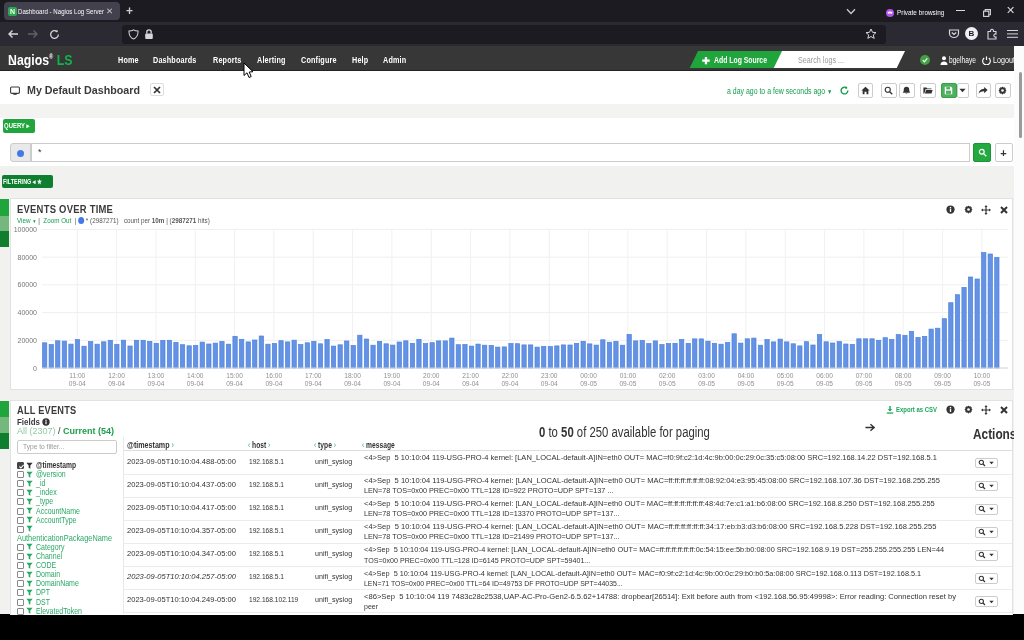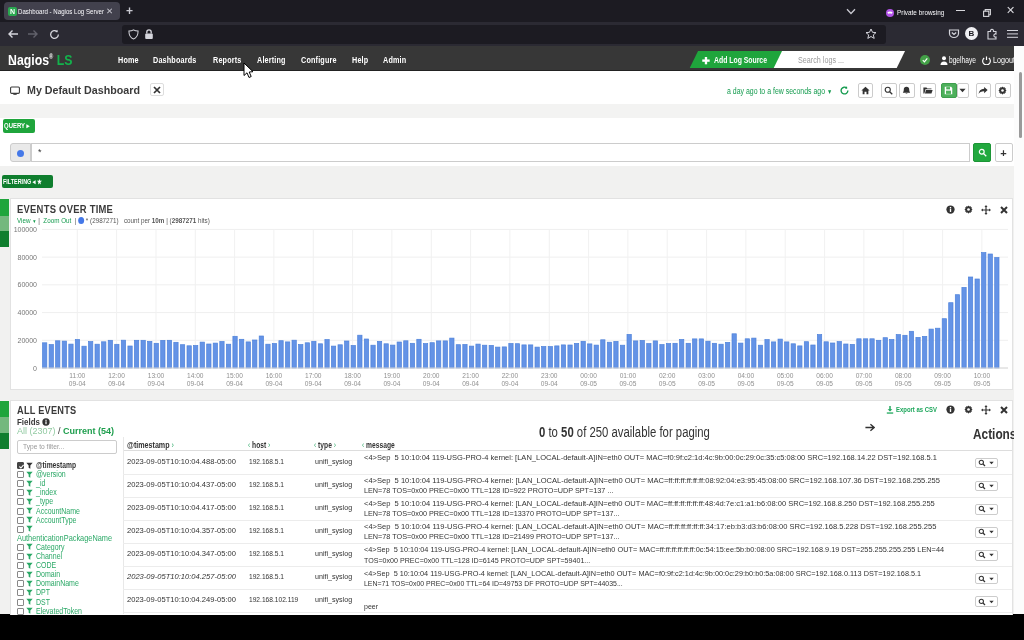--- a/index.html
+++ b/index.html
@@ -613,20 +613,21 @@
         <path d="M7.5 7.5 L10.5 10.5" stroke="#333" stroke-width="1.8"></path>
       </svg>
       <svg width="5" height="4" viewBox="0 0 8 5" style="margin-left:3px;">
         <path d="M0.5 0.5 L4 4.5 L7.5 0.5 Z" fill="#333"></path>
       </svg>
     </div>
     <div class="abs" style="left:123px;top:589.1px;width:889px;height:1px;background:#ececec;"></div>
 <div class="abs" style="left:127px;top:595.3px;font-size:7.8px;color:#333;"><span class="n" style="transform:scaleX(0.97);">2023-09-05T10:10:04.249-05:00</span></div>
     <div class="abs" style="left:249px;top:595.3px;font-size:7.8px;color:#333;"><span class="n" style="transform:scaleX(0.85);">192.168.102.119</span></div>
     <div class="abs" style="left:315px;top:595.3px;font-size:7.8px;color:#333;"><span class="n" style="transform:scaleX(0.91);">unifi_syslog</span></div>
+    <div class="abs" style="left:364px;top:591.6px;font-size:7.8px;color:#333;"><span class="n" style="transform:scaleX(0.977);">&lt;86&gt;Sep&nbsp; 5 10:10:04 119 7483c28c2538,UAP-AC-Pro-Gen2-6.5.62+14788: dropbear[26514]: Exit before auth from &lt;192.168.56.95:49998&gt;: Error reading: Connection reset by</span></div>
     <div class="abs" style="left:364px;top:601.7px;font-size:7.8px;color:#333;"><span class="n" style="transform:scaleX(0.9);">peer</span></div>
     <div class="btn" style="left:974.5px;top:596.4px;width:23.5px;height:10.5px;">
       <svg width="8" height="8" viewBox="0 0 12 12">
         <circle cx="5" cy="5" r="3.2" fill="none" stroke="#333" stroke-width="1.6"></circle>
         <path d="M7.5 7.5 L10.5 10.5" stroke="#333" stroke-width="1.8"></path>
       </svg>
       <svg width="5" height="4" viewBox="0 0 8 5" style="margin-left:3px;">
         <path d="M0.5 0.5 L4 4.5 L7.5 0.5 Z" fill="#333"></path>
       </svg>
     </div>

